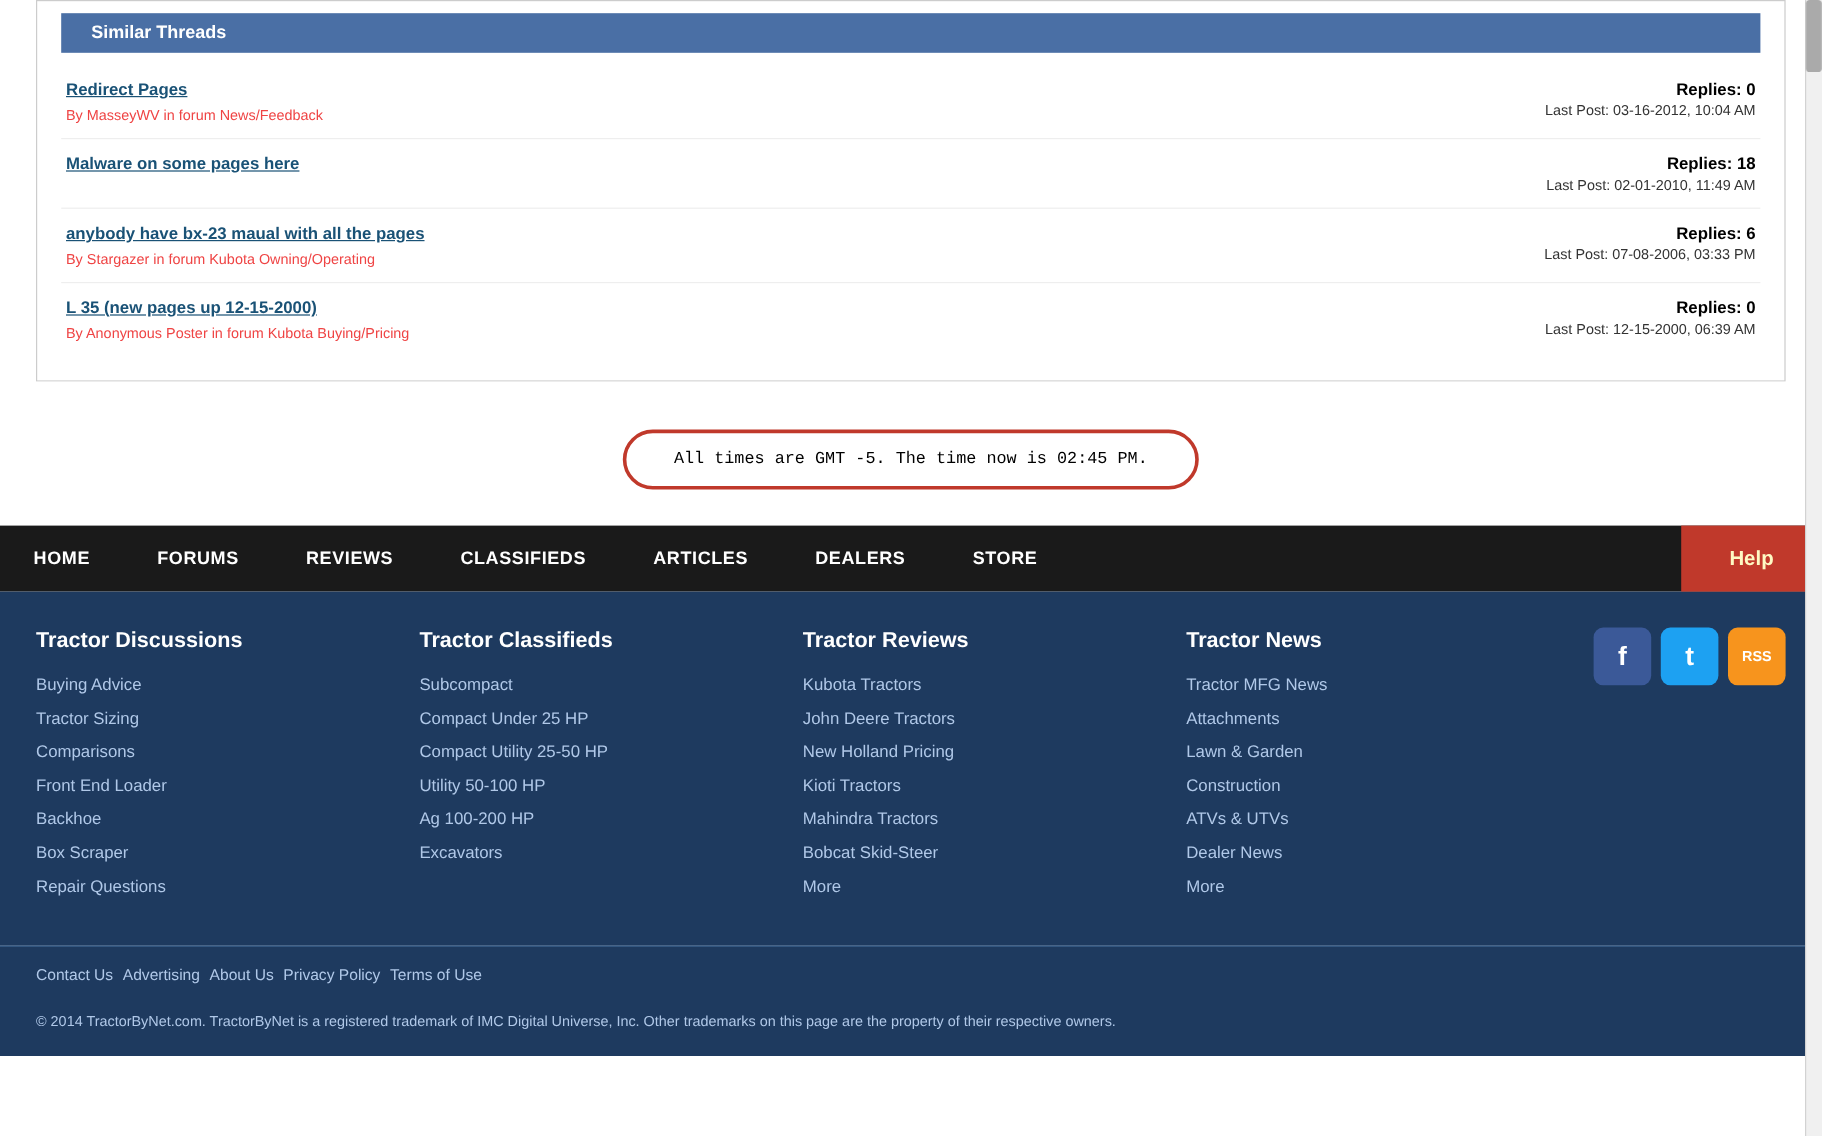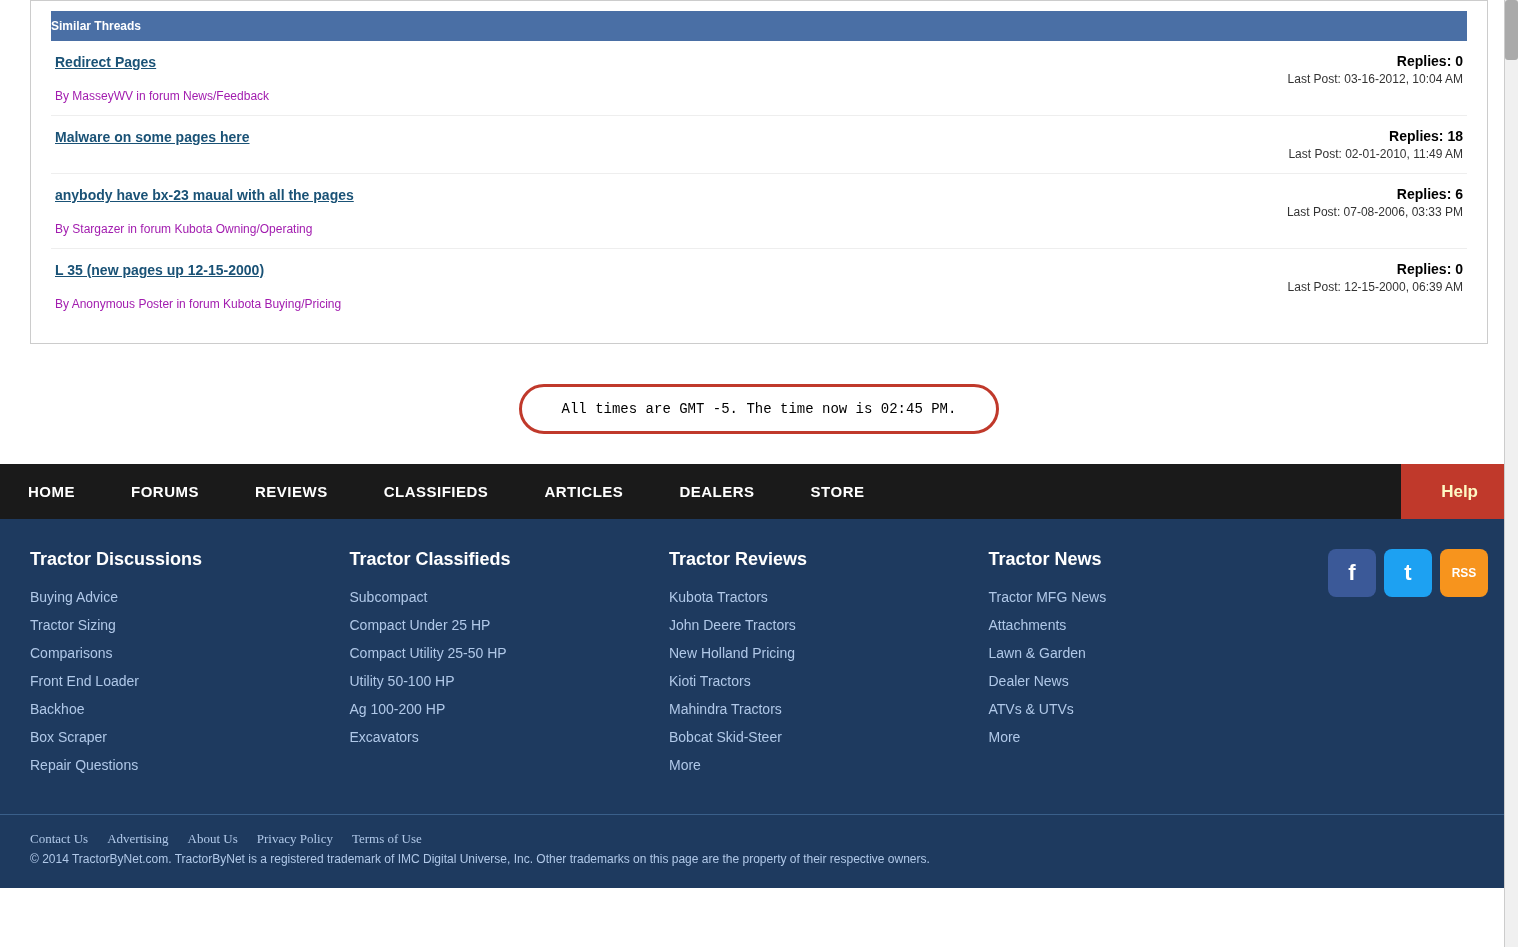--- a/index.html
+++ b/index.html
@@ -9,42 +9,43 @@
     .similar-threads-section {
       background: #fff;
       padding: 10px 20px 20px 20px;
       border: 1px solid #ccc;
       margin: 0 30px;
     }
     .similar-threads-header {
       background: #4a6fa5;
       color: #fff;
       font-weight: bold;
-      font-size: 12px;
-      padding: 8px 0;
+      font-size: 15px;
+      padding: 8px 25px;
+      margin-bottom: 10px;
     }
     .thread-row {
       display: flex;
       justify-content: space-between;
       align-items: flex-start;
       padding: 12px 4px;
       border-bottom: 1px solid #eee;
     }
     .thread-row:last-child { border-bottom: none; }
     .thread-left { flex: 1; }
     .thread-title a {
       color: #1a5276;
       text-decoration: underline;
       font-size: 14px;
       font-weight: bold;
     }
     .thread-by {
       font-size: 12px;
-      color: #a21caf;
-      margin-top: 18px;
+      color: #ef4444;
+      margin-top: 5px;
     }
     .thread-right {
       text-align: right;
       font-size: 13px;
       color: #000;
       min-width: 280px;
     }
     .thread-replies { font-weight: bold; font-size: 14px; }
     .thread-lastpost { color: #333; font-size: 12px; margin-top: 3px; }
 
@@ -159,23 +160,22 @@
     .social-rss { background: #f7941d; }
 
     
     .footer-bottom-bar {
       background: #1e3a5f;
       border-top: 1px solid #3a5f8a;
       padding: 16px 30px 6px 30px;
     }
     .footer-links {
       display: flex;
-      gap: 19px;
-      margin-bottom: 5px;
-      font-family: Liberation Serif, serif;
+      gap: 8px;
+      margin-bottom: 24px;
     }
     .footer-links a {
       color: #b0c8e8;
       font-size: 13px;
       text-decoration: none;
     }
     .footer-copyright {
       font-size: 12px;
       color: #b0c8e8;
       padding-bottom: 16px;
@@ -308,22 +308,23 @@
         <li><a href="#">Bobcat Skid-Steer</a></li>
         <li><a href="#">More</a></li>
       </ul>
   </div>
   <div class="footer-col">
     <div class="footer-col-title">Tractor News</div>
     <ul id="footer-news-links">
         <li><a href="#">Tractor MFG News</a></li>
         <li><a href="#">Attachments</a></li>
         <li><a href="#">Lawn &amp; Garden</a></li>
+        <li><a href="#">Construction</a></li>
+        <li><a href="#">ATVs &amp; UTVs</a></li>
         <li><a href="#">Dealer News</a></li>
-        <li><a href="#">ATVs &amp; UTVs</a></li>
         <li><a href="#">More</a></li>
       </ul>
   </div>
   <div class="footer-social">
     <div class="social-icons">
       <div class="social-icon social-facebook">f</div>
       <div class="social-icon social-twitter">t</div>
       <div class="social-icon social-rss" style="font-size:12px;">RSS</div>
     </div>
   </div>

